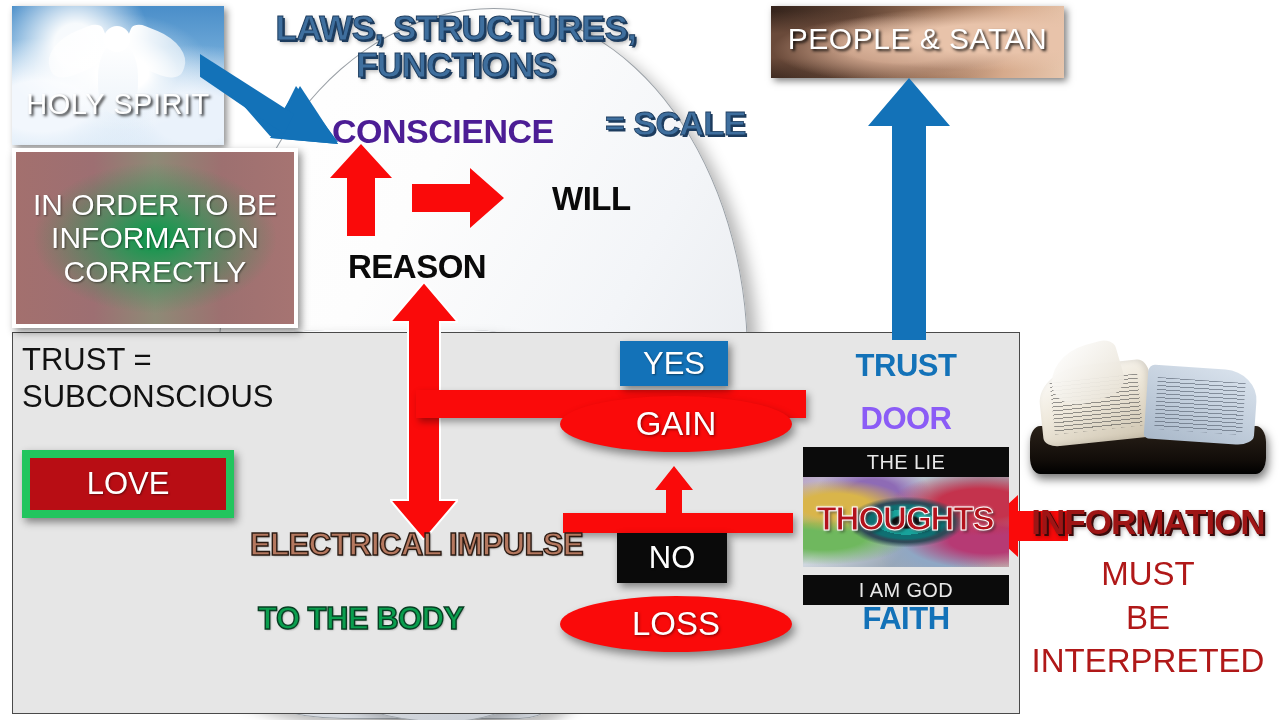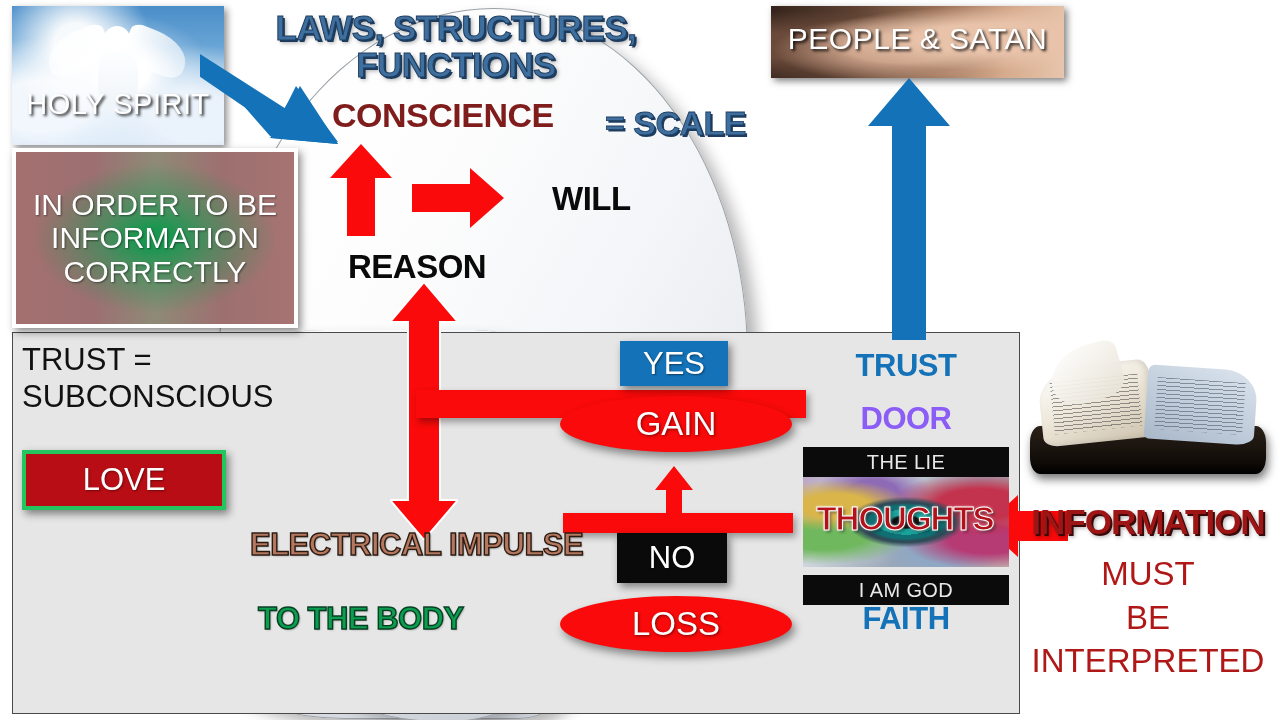--- a/index.html
+++ b/index.html
@@ -109,36 +109,36 @@
     text-shadow:1px 1px 2px rgba(0,0,0,.45);
   }
 
   
   .heart-text{
     position:absolute;left:22px;top:342px;width:320px;
     color:#111;font-size:31px;line-height:1.18;
   }
   .love-box{
     position:absolute;left:22px;top:450px;width:196px;height:52px;
-    background:#b80d14;border:4px solid #22c55e;
+    background:#b80d14;border:8px solid #22c55e;
     box-shadow:3px 4px 8px rgba(0,0,0,.45);
     display:flex;align-items:center;justify-content:center;
   }
   .love-text{color:#fff;font-size:31px;text-shadow:1px 1px 2px rgba(0,0,0,.4);}
 
   
   .laws-head{
     position:absolute;left:246px;top:10px;width:420px;text-align:center;
     color:#3f6f9e;font-size:35px;font-weight:bold;line-height:1.05;
     letter-spacing:-.5px;
     text-shadow:2px 2px 0 #1d3c5e, 3px 3px 4px rgba(0,0,0,.35);
     -webkit-text-stroke:1px #1d3c5e;
   }
   .conscience{
-    position:absolute;left:332px;top:96px;color:#7f1d1d;
+    position:absolute;left:332px;top:112px;color:#4c1d95;
     font-size:34px;font-weight:bold;letter-spacing:-.5px;
   }
   .eq-scale{
     position:absolute;left:605px;top:104px;color:#3f6f9e;
     font-size:34px;font-weight:bold;letter-spacing:-.5px;
     text-shadow:2px 2px 0 #1d3c5e;
     -webkit-text-stroke:.8px #1d3c5e;
   }
   .will{
     position:absolute;left:552px;top:180px;color:#0a0a0a;

